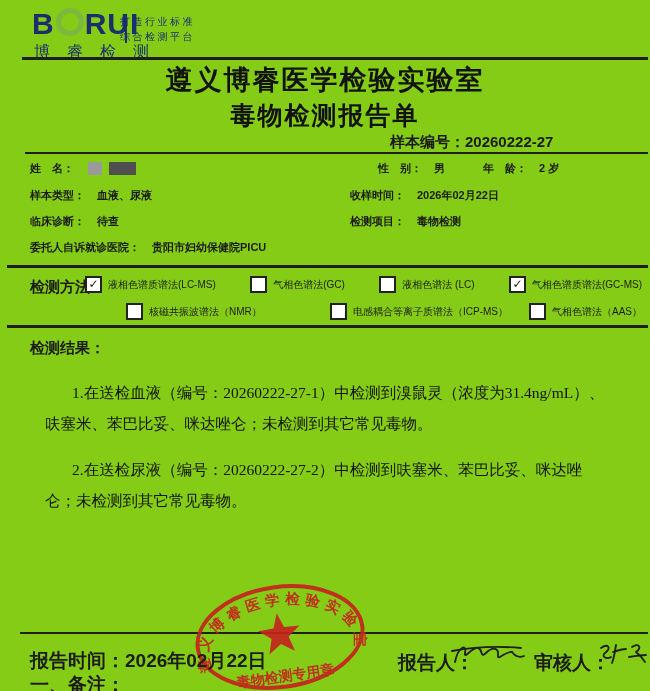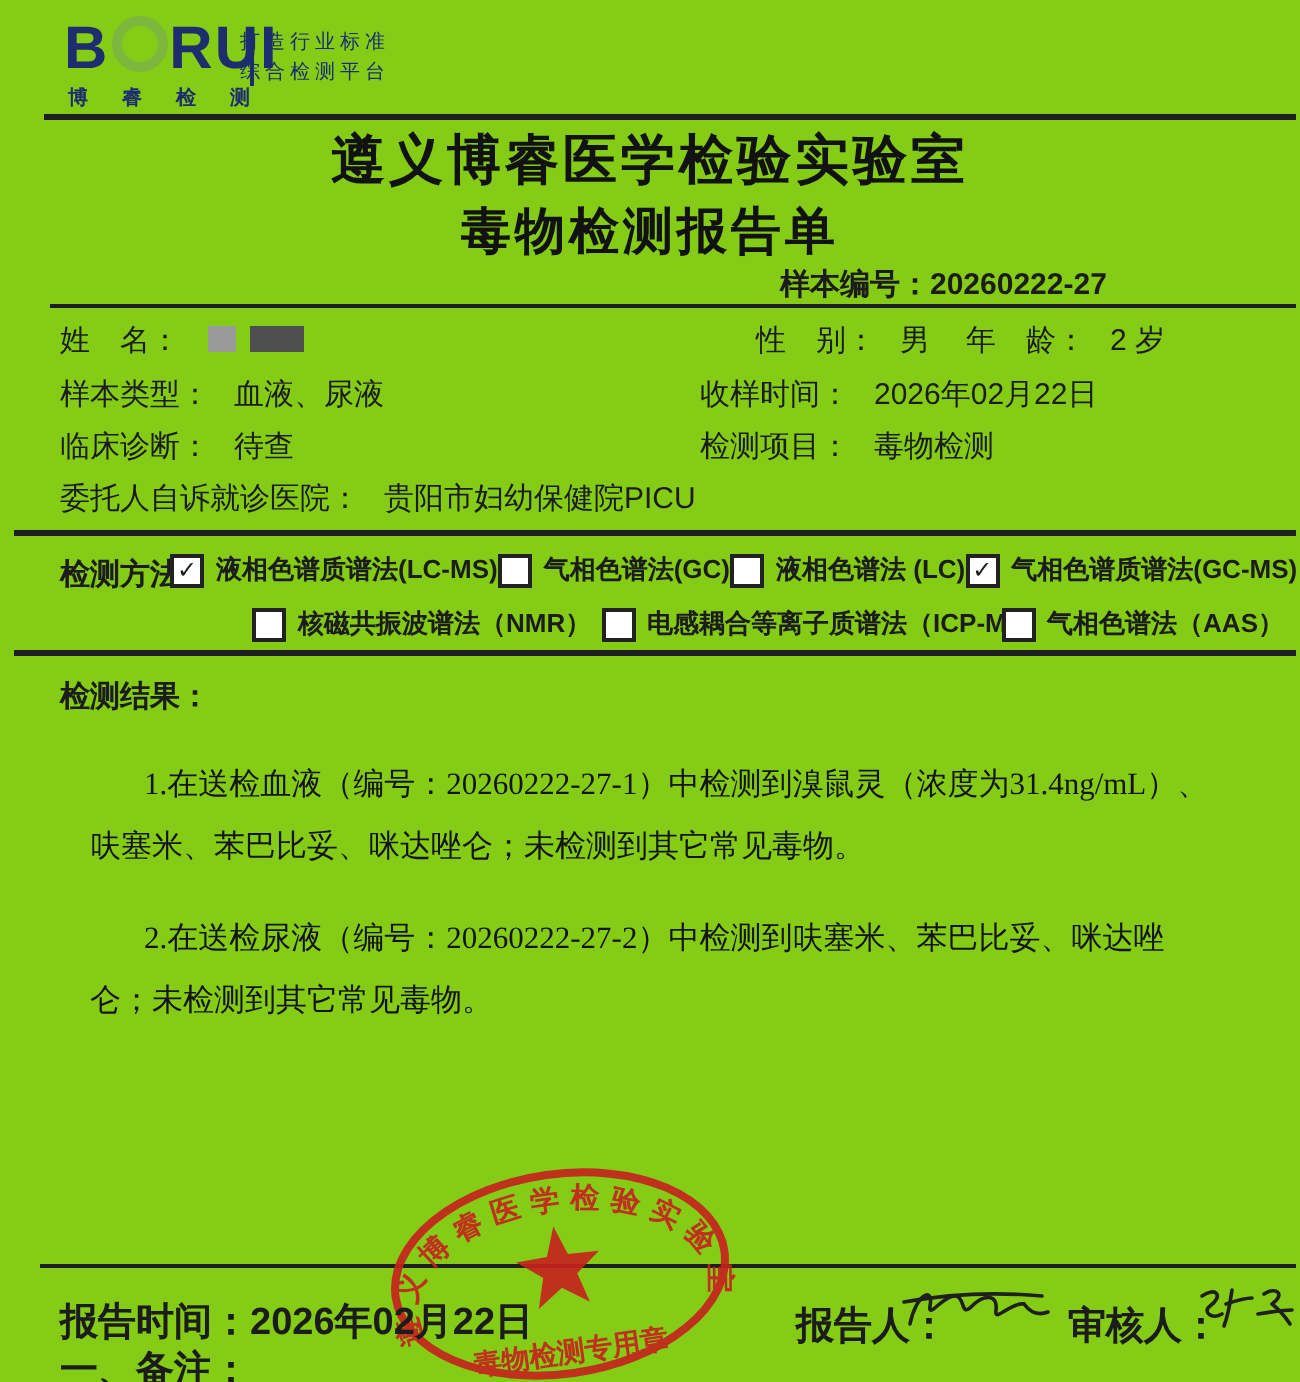--- a/index.html
+++ b/index.html
@@ -10,31 +10,31 @@
   .hr{position:absolute;background:#1f1f1f;}
   .hr1{top:57px;left:22px;width:626px;height:3px;}
   .hr2{top:152px;left:25px;width:623px;height:2px;}
   .hr3{top:265px;left:7px;width:641px;height:3px;}
   .hr4{top:325px;left:7px;width:641px;height:3px;}
   .hr5{top:632px;left:20px;width:628px;height:2px;z-index:1;}
 
   
   .logo-en{position:absolute;left:32px;top:8px;font-size:30px;font-weight:bold;color:#1c2e6e;letter-spacing:1px;line-height:32px;}
   .logo-o{display:inline-block;width:18px;height:18px;border:5px solid #7cb83e;border-radius:50%;vertical-align:-2px;margin:0 1px;}
-  .logo-cn{position:absolute;left:34px;top:42px;font-size:10px;font-weight:bold;color:#1c2e6e;letter-spacing:17px;white-space:nowrap;}
+  .logo-cn{position:absolute;left:34px;top:42px;font-size:16px;font-weight:normal;color:#1c2e6e;letter-spacing:17px;white-space:nowrap;}
   .logo-divider{position:absolute;left:125px;top:14px;width:2px;height:29px;background:#1c2e6e;}
   .logo-tagline{position:absolute;left:120px;top:14px;font-size:10px;font-weight:normal;color:#1c2e6e;line-height:15px;letter-spacing:2.5px;}
 
   
   .title{position:absolute;top:62px;left:0;width:650px;text-align:center;font-size:27px;font-weight:bold;letter-spacing:2px;color:#121212;}
   .subtitle{position:absolute;top:99px;left:0;width:650px;text-align:center;font-size:25px;font-weight:bold;letter-spacing:2px;color:#121212;}
   .sample-no{position:absolute;top:133px;left:390px;font-size:15px;font-weight:bold;white-space:nowrap;}
 
   
-  .field{position:absolute;font-size:15px;font-weight:normal;white-space:nowrap;}
+  .field{position:absolute;font-size:11px;font-weight:bold;white-space:nowrap;}
   .field .val{margin-left:12px;}
   .f-name{top:161px;left:30px;}
   .f-gender{top:161px;left:350px;margin-left:28px;}
   .f-age{top:161px;left:483px;}
   .f-sampletype{top:188px;left:30px;}
   .f-received{top:188px;left:350px;}
   .f-diagnosis{top:214px;left:30px;}
   .f-item{top:214px;left:350px;}
   .f-hospital{top:240px;left:30px;}
   .redact{display:inline-block;vertical-align:middle;margin-left:14px;}
@@ -44,21 +44,21 @@
 
   
   .methods-label{position:absolute;top:278px;left:30px;font-size:15px;font-weight:bold;white-space:nowrap;}
   .method-row{position:absolute;left:85px;right:8px;display:flex;align-items:center;}
   .mrow1{top:276px;justify-content:space-between;}
   .mrow2{top:303px;gap:0;padding-left:41px;}
   .mrow2 .chk-item:nth-child(1){width:205px;}
   .mrow2 .chk-item:nth-child(2){width:200px;}
   .chk-item{white-space:nowrap;display:inline-flex;align-items:center;}
   .chk{display:inline-flex;align-items:center;justify-content:center;width:13px;height:13px;border:2px solid #222;margin-right:6px;font-size:12px;font-weight:bold;line-height:13px;background:#fff;flex:0 0 auto;}
-  .chk-label{font-size:13px;font-weight:bold;}
+  .chk-label{font-size:10px;font-weight:normal;}
 
   
   .results-label{position:absolute;top:339px;left:30px;font-size:15px;font-weight:bold;}
   .results-body{position:absolute;top:362px;left:30px;width:594px;font-family:"Liberation Serif","DejaVu Serif",serif;font-size:15.5px;line-height:31px;color:#141414;}
   .results-body p{margin:15px;text-indent:27px;}
 
   
   .stamp{position:absolute;left:192px;top:583px;z-index:2;opacity:0.92;transform:rotate(-8deg);}
   
   .footer-item{position:absolute;font-size:19px;font-weight:bold;white-space:nowrap;z-index:3;}

